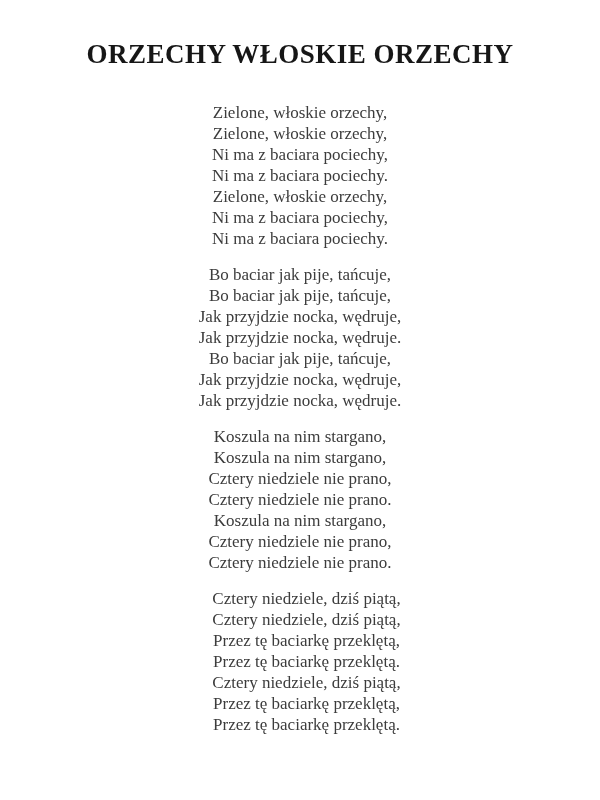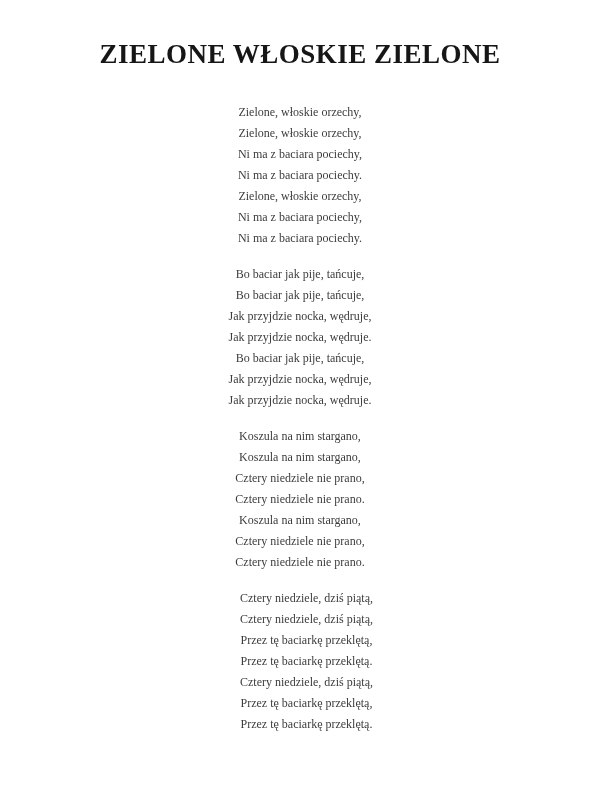--- a/index.html
+++ b/index.html
@@ -31,32 +31,32 @@
   }
   .stanza {
     margin: 0 0 15px 0;
   }
   .stanza:last-child {
     margin-bottom: 0;
     padding-left: 13px;
   }
   .lyric-line {
     margin: 0;
-    font-size: 12px;
+    font-size: 17px;
     line-height: 21px;
     color: #3c3c3c;
     font-family: "Liberation Serif", "DejaVu Serif", serif;
   }
 </style>
 </head>
 <body>
 
 <div class="page">
 
-  <h1 class="song-title">ZIELONE WŁOSKIE ZIELONE</h1>
+  <h1 class="song-title">ORZECHY WŁOSKIE ORZECHY</h1>
 
   <main class="lyrics">
 
     <section class="stanza">
       <p class="lyric-line">Zielone, włoskie orzechy,</p>
       <p class="lyric-line">Zielone, włoskie orzechy,</p>
       <p class="lyric-line">Ni ma z baciara pociechy,</p>
       <p class="lyric-line">Ni ma z baciara pociechy.</p>
       <p class="lyric-line">Zielone, włoskie orzechy,</p>
       <p class="lyric-line">Ni ma z baciara pociechy,</p>

